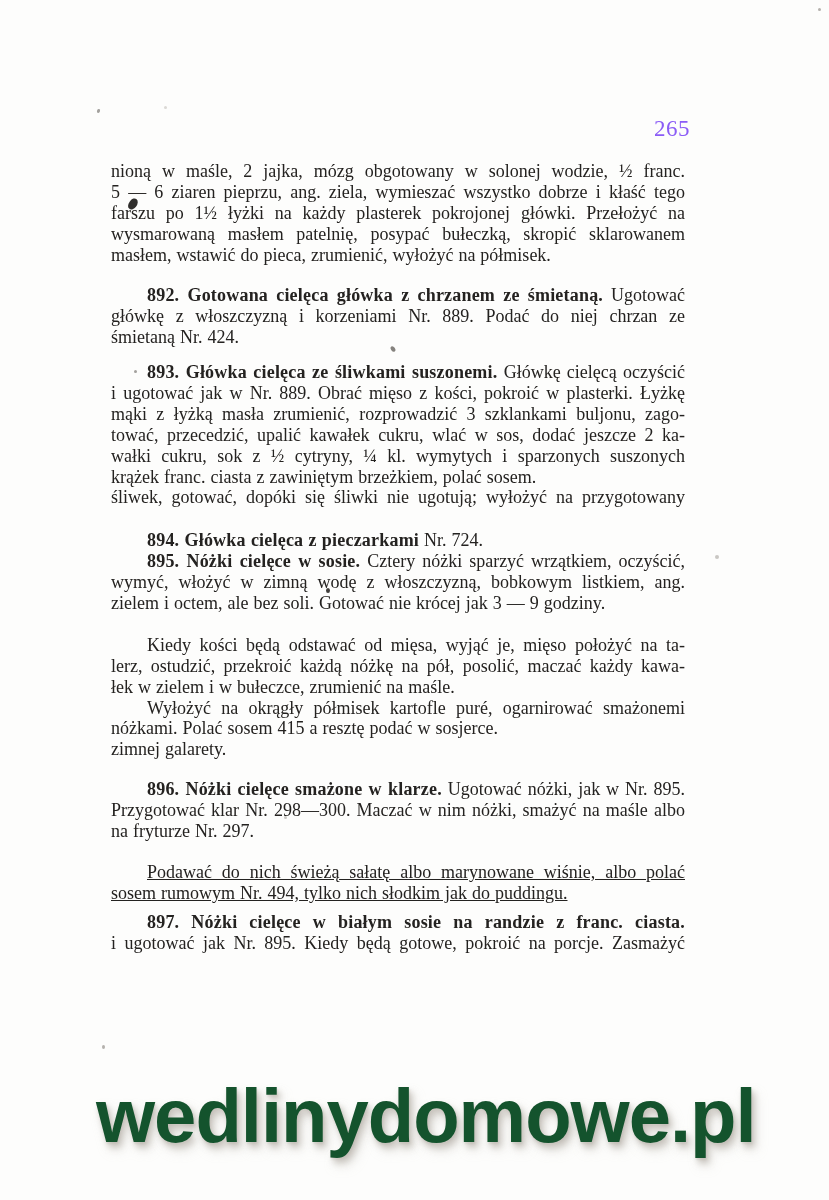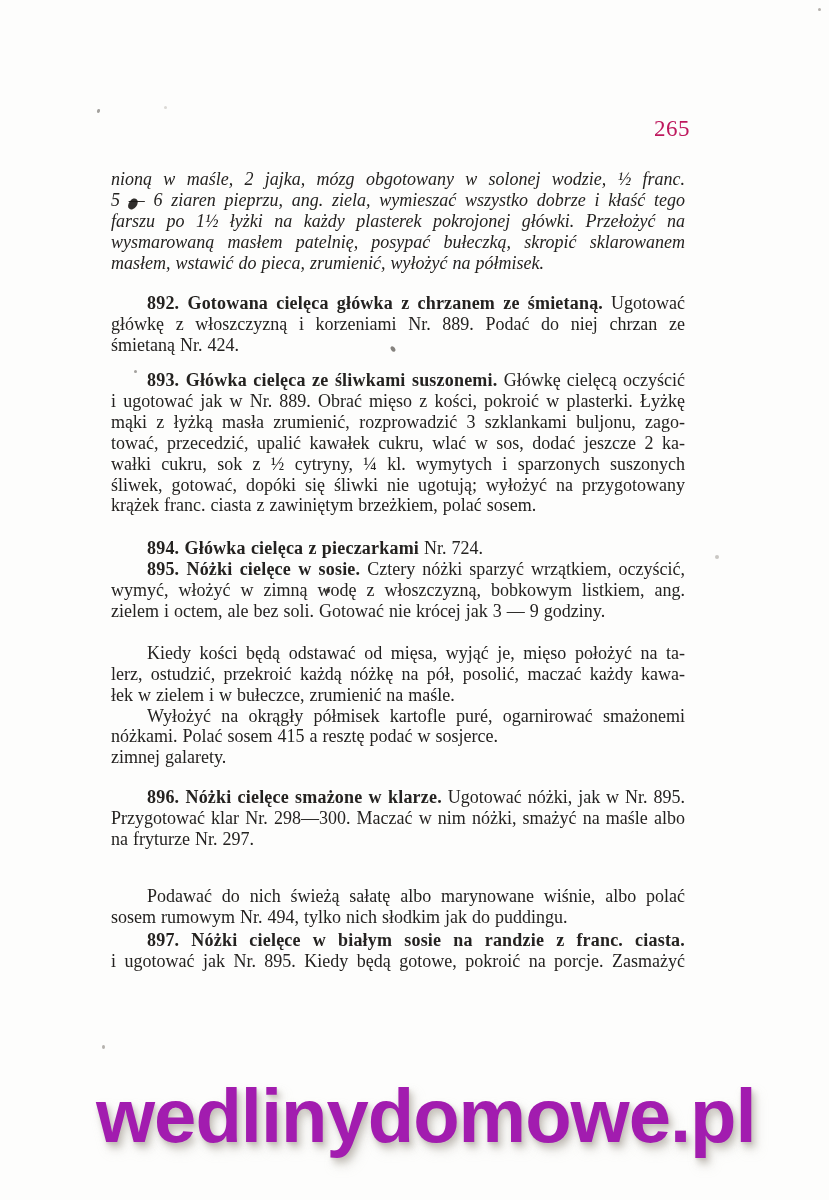--- a/index.html
+++ b/index.html
@@ -9,21 +9,21 @@
     height: 1200px;
     background: #fdfdfc;
     overflow: hidden;
     font-family: "Liberation Serif", "DejaVu Serif", serif;
   }
   .page-number {
     position: absolute;
     left: 654px;
     top: 116px;
     font-size: 23px;
-    color: #be185d;
+    color: #8b5cf6;
     letter-spacing: 0.5px;
   }
   .text-column {
     position: absolute;
     left: 111px;
     top: 161px;
     width: 574px;
     font-size: 18px;
     line-height: 20.9px;
     color: #242220;
@@ -35,57 +35,57 @@
   .line.indent { text-indent: 36px; }
   .seg-b { font-weight: 700; letter-spacing: 0.2px; }
   .watermark {
     position: absolute;
     left: 96px;
     top: 1072px;
     font-family: "Liberation Sans", "DejaVu Sans", sans-serif;
     font-weight: 700;
     font-size: 76px;
     letter-spacing: -1px;
-    color: #a21caf;
+    color: #14532d;
     text-shadow: 3px 5px 6px rgba(173,167,159,0.60),
                  1px 2px 2px rgba(200,195,188,0.40),
                  5px 8px 12px rgba(190,185,178,0.35);
     white-space: nowrap;
   }
   .speck { position: absolute; border-radius: 50%; }
   .speck.blob { border-radius: 45% 55% 50% 50%; }
 </style>
 </head>
 <body>
 
 <div class="page">
 
   <div class="page-number">265</div>
 
   <div class="text-column">
-      <div class="para" style="margin-top: 8px; font-style: italic;">
+      <div class="para" style="margin-top: 0px;">
         <div class="line just"><span class="seg">nioną w maśle, 2 jajka, mózg obgotowany w solonej wodzie, ½ franc.</span></div>
         <div class="line just"><span class="seg">5 — 6 ziaren pieprzu, ang. ziela, wymieszać wszystko dobrze i kłaść tego</span></div>
         <div class="line just"><span class="seg">farszu po 1½ łyżki na każdy plasterek pokrojonej główki. Przełożyć na</span></div>
         <div class="line just"><span class="seg">wysmarowaną masłem patelnię, posypać bułeczką, skropić sklarowanem</span></div>
         <div class="line"><span class="seg">masłem, wstawić do pieca, zrumienić, wyłożyć na półmisek.</span></div>
       </div>
       <div class="para" style="margin-top: 20px;">
         <div class="line just indent"><span class="seg-b">892. Gotowana cielęca główka z chrzanem ze śmietaną.</span><span class="seg"> Ugotować</span></div>
         <div class="line just"><span class="seg">główkę z włoszczyzną i korzeniami Nr. 889. Podać do niej chrzan ze</span></div>
         <div class="line"><span class="seg">śmietaną Nr. 424.</span></div>
       </div>
       <div class="para" style="margin-top: 14px;">
         <div class="line just indent"><span class="seg-b">893. Główka cielęca ze śliwkami suszonemi.</span><span class="seg"> Główkę cielęcą oczyścić</span></div>
         <div class="line just"><span class="seg">i ugotować jak w Nr. 889. Obrać mięso z kości, pokroić w plasterki. Łyżkę</span></div>
         <div class="line just"><span class="seg">mąki z łyżką masła zrumienić, rozprowadzić 3 szklankami buljonu, zago-</span></div>
         <div class="line just"><span class="seg">tować, przecedzić, upalić kawałek cukru, wlać w sos, dodać jeszcze 2 ka-</span></div>
         <div class="line just"><span class="seg">wałki cukru, sok z ½ cytryny, ¼ kl. wymytych i sparzonych suszonych</span></div>
+        <div class="line"><span class="seg">krążek franc. ciasta z zawiniętym brzeżkiem, polać sosem.</span></div>
         <div class="line just"><span class="seg">śliwek, gotować, dopóki się śliwki nie ugotują; wyłożyć na przygotowany</span></div>
-        <div class="line"><span class="seg">krążek franc. ciasta z zawiniętym brzeżkiem, polać sosem.</span></div>
       </div>
       <div class="para" style="margin-top: 22px;">
         <div class="line indent"><span class="seg-b">894. Główka cielęca z pieczarkami</span><span class="seg"> Nr. 724.</span></div>
       </div>
       <div class="para" style="">
         <div class="line just indent"><span class="seg-b">895. Nóżki cielęce w sosie.</span><span class="seg"> Cztery nóżki sparzyć wrzątkiem, oczyścić,</span></div>
         <div class="line just"><span class="seg">wymyć, włożyć w zimną wodę z włoszczyzną, bobkowym listkiem, ang.</span></div>
         <div class="line"><span class="seg">zielem i octem, ale bez soli. Gotować nie krócej jak 3 — 9 godziny.</span></div>
       </div>
       <div class="para" style="margin-top: 21px;">
@@ -98,25 +98,25 @@
         <div class="line"><span class="seg">nóżkami. Polać sosem 415 a resztę podać w sosjerce.</span></div>
       </div>
       <div class="para" style="margin-top: 0px;">
         <div class="line"><span class="seg">zimnej galarety.</span></div>
       </div>
       <div class="para" style="margin-top: 19px;">
         <div class="line just indent"><span class="seg-b">896. Nóżki cielęce smażone w klarze.</span><span class="seg"> Ugotować nóżki, jak w Nr. 895.</span></div>
         <div class="line just"><span class="seg">Przygotować klar Nr. 298—300. Maczać w nim nóżki, smażyć na maśle albo</span></div>
         <div class="line"><span class="seg">na fryturze Nr. 297.</span></div>
       </div>
-      <div class="para" style="margin-top: 36px;">
+      <div class="para" style="margin-top: 20px; text-decoration: underline;">
         <div class="line just indent"><span class="seg">Podawać do nich świeżą sałatę albo marynowane wiśnie, albo polać</span></div>
         <div class="line"><span class="seg">sosem rumowym Nr. 494, tylko nich słodkim jak do puddingu.</span></div>
       </div>
-      <div class="para" style="margin-top: 2px;">
+      <div class="para" style="margin-top: 8px;">
         <div class="line just indent"><span class="seg-b">897. Nóżki cielęce w białym sosie na randzie z franc. ciasta.</span></div>
         <div class="line just"><span class="seg">i ugotować jak Nr. 895. Kiedy będą gotowe, pokroić na porcje. Zasmażyć</span></div>
       </div>
     </div>
 
   <div class="watermark">wedlinydomowe.pl</div>
 
   <div class="speck" style="left:97px; top:109px; width:3px; height:4px; background:#5a5550; opacity:.55; transform:rotate(20deg);"></div>
   <div class="speck" style="left:164px; top:106px; width:3px; height:3px; background:#9a948c; opacity:.35;"></div>
   <div class="speck blob" style="left:129px; top:198px; width:8px; height:12px; background:#1a1715; opacity:.9; transform:rotate(38deg);"></div>

